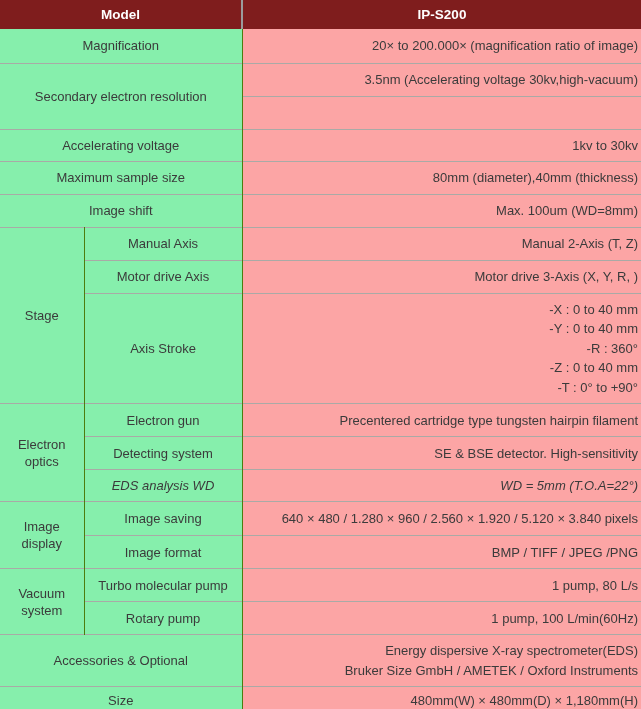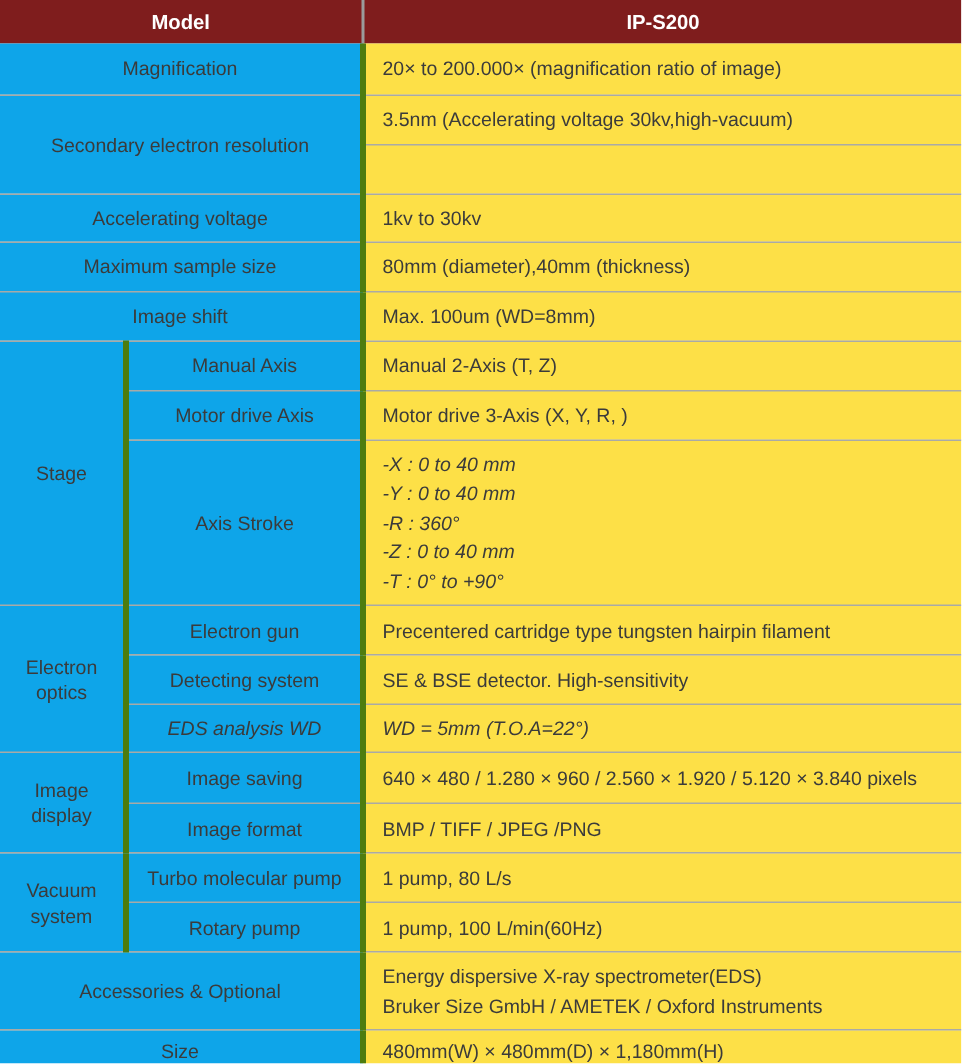--- a/index.html
+++ b/index.html
@@ -17,28 +17,28 @@
   col.col-c{width:399px;}
   tr{border-top:1px solid #a9aaa6;}
   tr.no-top{border-top:none;}
   th.hdr{
     background:#7f1d1d;color:#ffffff;font-weight:bold;font-size:13.5px;
     text-align:center;vertical-align:middle;padding:0;
   }
   th.hdr-left{border-right:2px solid #9b9b9b;}
   td{vertical-align:middle;padding:0;}
   td.lbl{
-    background:#0ea5e9;text-align:center;
-    border-right:4px solid #4d7c0f;
+    background:#86efac;text-align:center;
+    border-right:1px solid #4d7c0f;
     padding:2px 6px;line-height:17px;
   }
   td.val{
-    background:#fde047;text-align:left;padding:2px 16px 2px 11px;
+    background:#fca5a5;text-align:right;padding:2px 3px 2px 11px;
   }
-  td.val-multi{line-height:19.5px;padding-top:6px;padding-bottom:6px;font-style:italic;}
+  td.val-multi{line-height:19.5px;padding-top:6px;padding-bottom:6px;}
   td.val-two{line-height:20px;}
 </style>
 </head>
 <body>
 
 <div class="page">
   <table class="spec">
     <colgroup>
         <col class="col-a">
         <col class="col-b">

